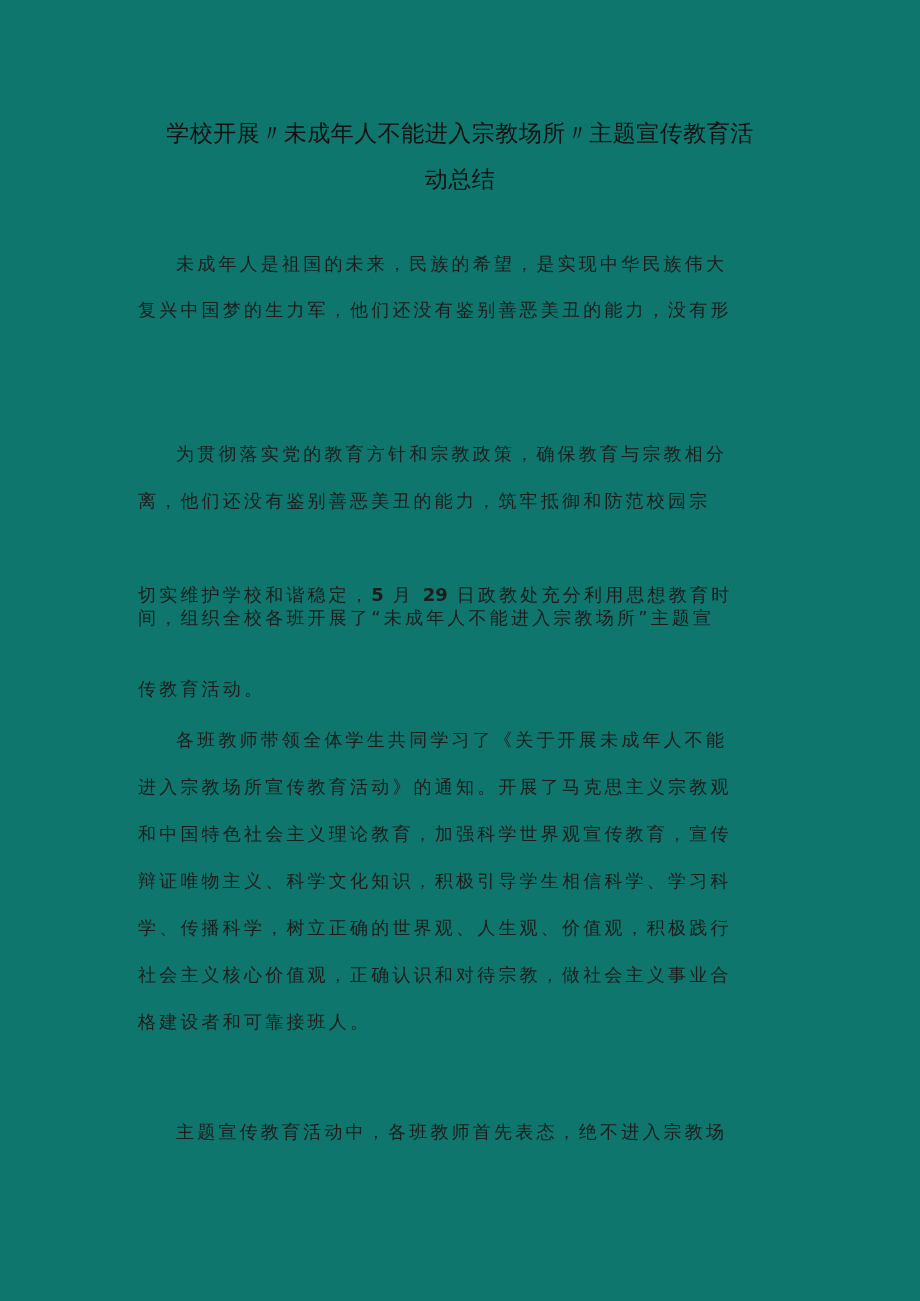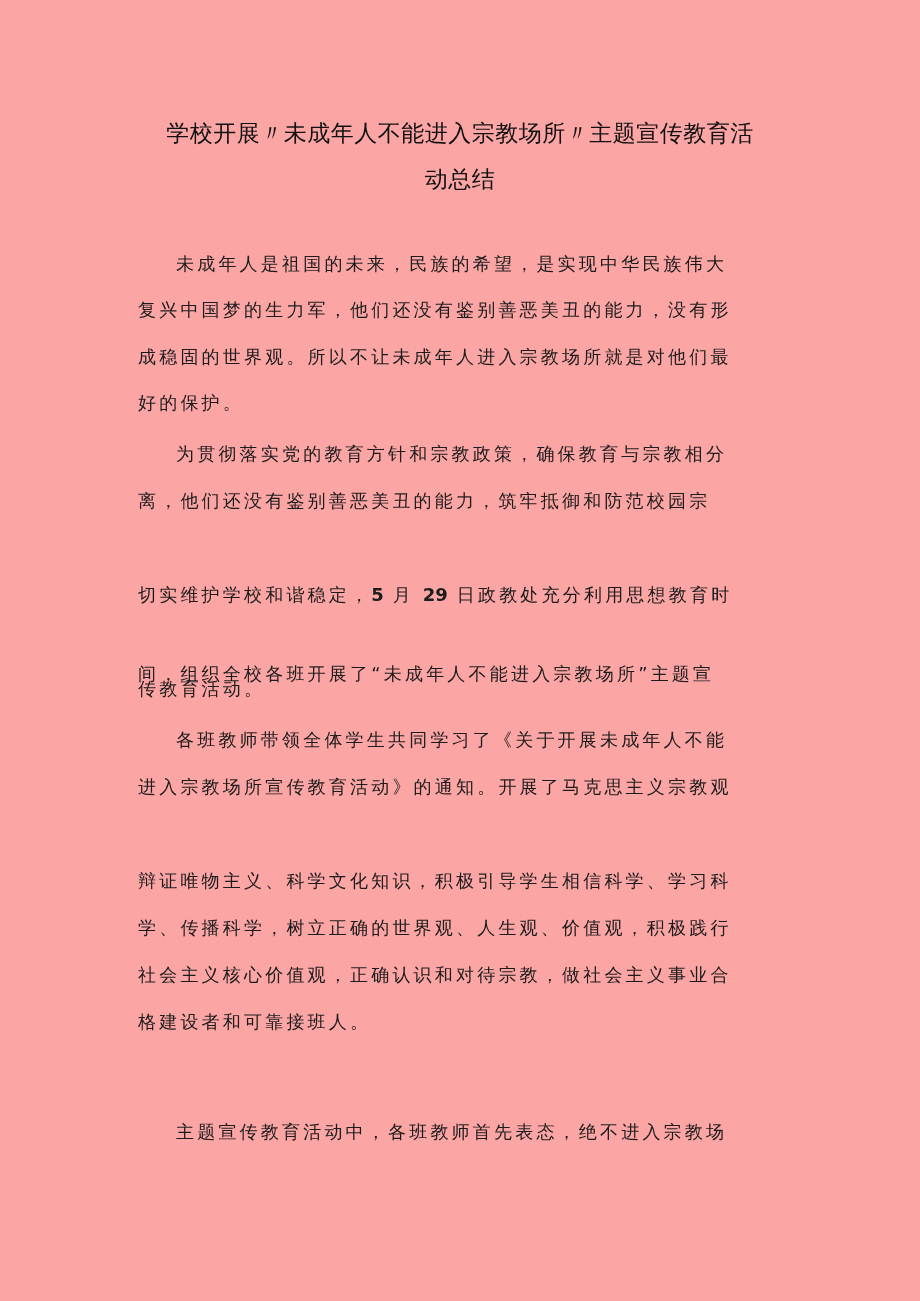--- a/index.html
+++ b/index.html
@@ -13,21 +13,21 @@
     position: relative;
     overflow: hidden;
     font-family: "DejaVu Sans", "Liberation Sans", sans-serif;
     color: #1a1a1a;
   }
   .page {
     position: absolute;
     left: 0; top: 0;
     width: 920px;
     height: 1301px;
-    background: #fca5a5;
+    background: #0f766e;
   }
   .title {
     position: absolute;
     left: 138px;
     width: 644px;
     text-align: center;
     font-size: 23px;
     font-weight: 500;
     letter-spacing: 0.5px;
     color: #111111;
@@ -51,33 +51,32 @@
 </head>
 <body>
 
 <div class="page">
 
   <div class="title l1">学校开展〃未成年人不能进入宗教场所〃主题宣传教育活</div>
   <div class="title l2">动总结</div>
 
   <div class="line indent" style="top:250px">未成年人是祖国的未来，民族的希望，是实现中华民族伟大</div>
   <div class="line" style="top:296px">复兴中国梦的生力军，他们还没有鉴别善恶美丑的能力，没有形</div>
-  <div class="line" style="top:343px">成稳固的世界观。所以不让未成年人进入宗教场所就是对他们最</div>
-  <div class="line" style="top:389px">好的保护。</div>
 
   <div class="line indent" style="top:440px">为贯彻落实党的教育方针和宗教政策，确保教育与宗教相分</div>
   <div class="line" style="top:487px">离，他们还没有鉴别善恶美丑的能力，筑牢抵御和防范校园宗</div>
   <div class="line" style="top:581px">
     <span>切实维护学校和谐稳定，</span><span class="num">5</span> <span>月</span> <span class="num">29</span> <span>日政教处充分利用思想教育时</span>
   </div>
-  <div class="line" style="top:660px">间，组织全校各班开展了“未成年人不能进入宗教场所”主题宣</div>
+  <div class="line" style="top:604px">间，组织全校各班开展了“未成年人不能进入宗教场所”主题宣</div>
   <div class="line" style="top:675px">传教育活动。</div>
 
   <div class="line indent" style="top:726px">各班教师带领全体学生共同学习了《关于开展未成年人不能</div>
   <div class="line" style="top:773px">进入宗教场所宣传教育活动》的通知。开展了马克思主义宗教观</div>
+  <div class="line" style="top:820px">和中国特色社会主义理论教育，加强科学世界观宣传教育，宣传</div>
   <div class="line" style="top:867px">辩证唯物主义、科学文化知识，积极引导学生相信科学、学习科</div>
   <div class="line" style="top:914px">学、传播科学，树立正确的世界观、人生观、价值观，积极践行</div>
   <div class="line" style="top:961px">社会主义核心价值观，正确认识和对待宗教，做社会主义事业合</div>
   <div class="line" style="top:1008px">格建设者和可靠接班人。</div>
 
   <div class="line indent" style="top:1118px">主题宣传教育活动中，各班教师首先表态，绝不进入宗教场</div>
 
 </div>
 
 </body></html>

